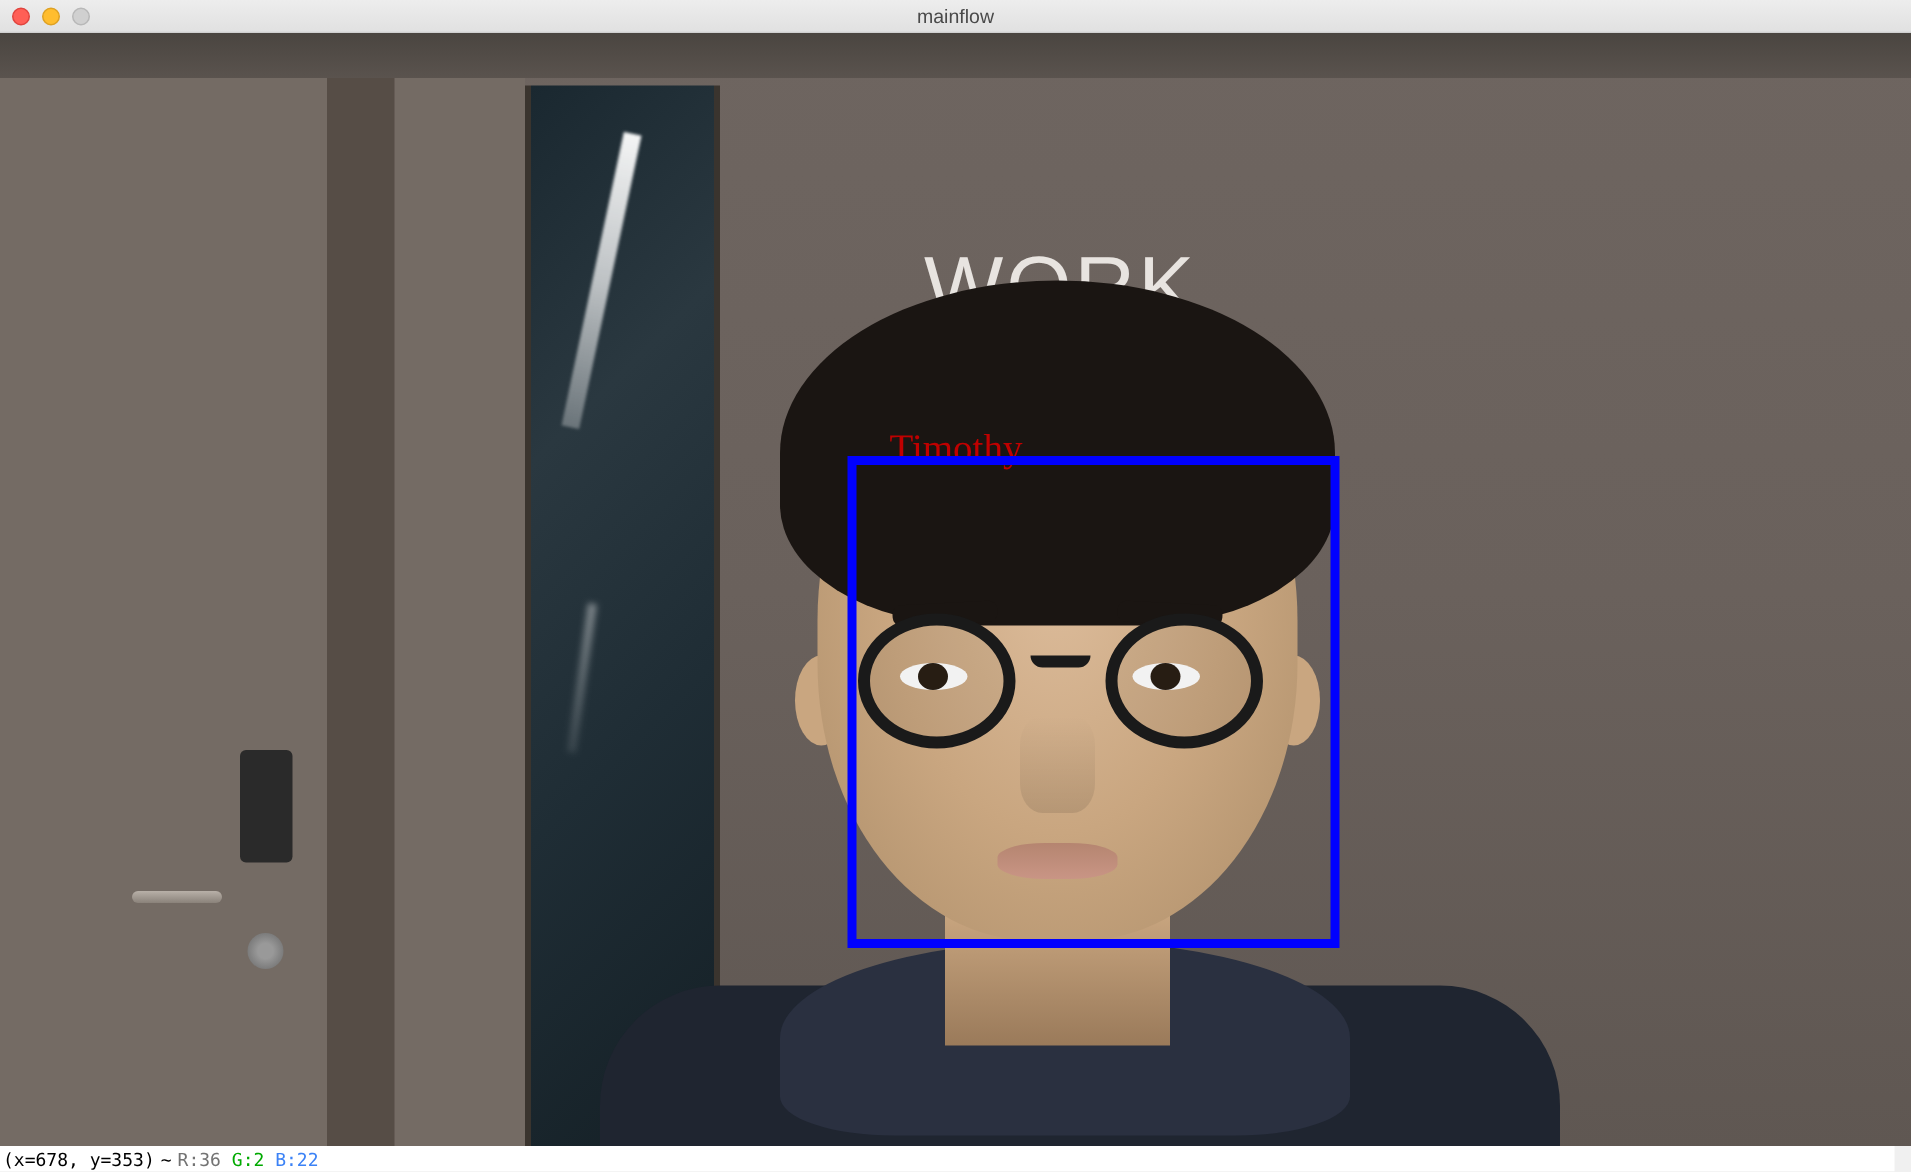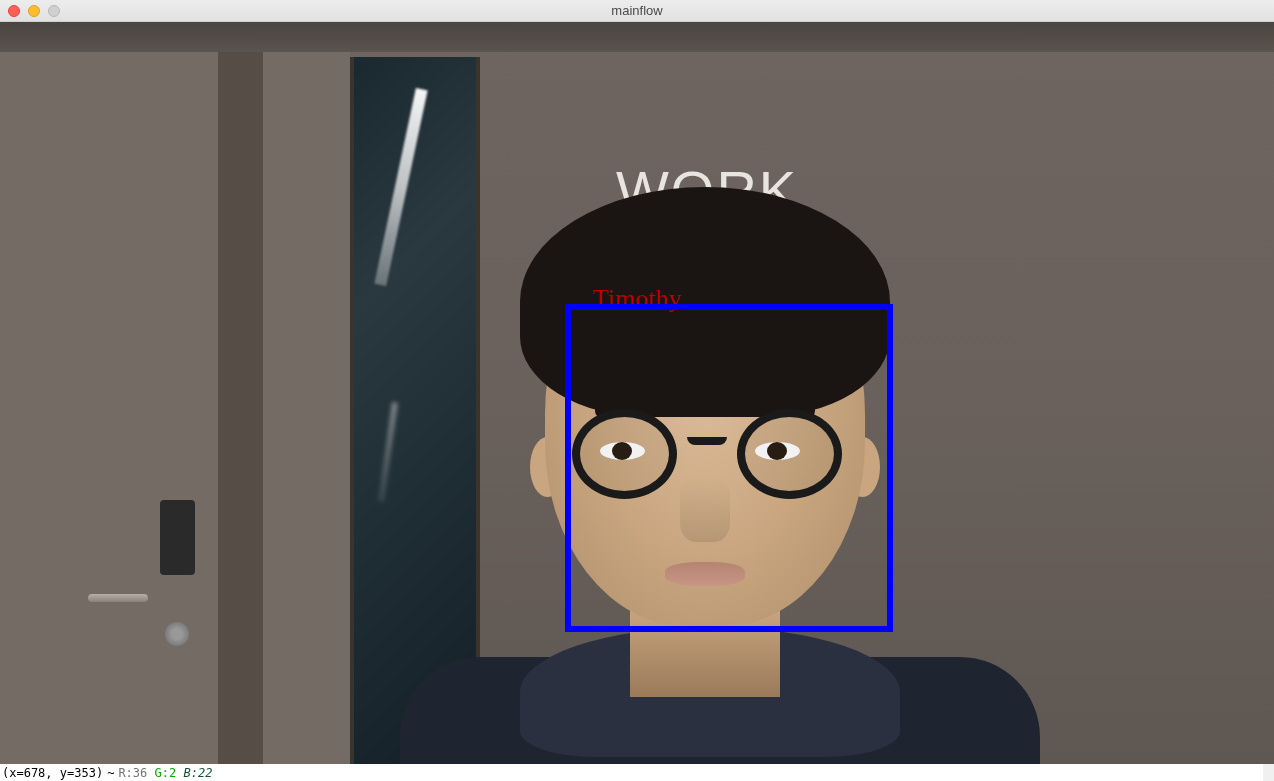--- a/index.html
+++ b/index.html
@@ -380,21 +380,21 @@
       font-family: monospace;
       font-size: 12px;
       padding-left: 2px;
       color: #000;
     }
     
     .status-coords { color: #000; }
     .status-tilde { color: #000; margin: 0 4px; }
     .status-r { color: #737373; }
     .status-g { color: #00aa00; }
-    .status-b { color: #14532d; font-style: italic; }
+    .status-b { color: #3b82f6; }
   </style>
 </head>
 <body>
 
 <div class="titlebar">
   <div class="traffic-lights">
     <div class="traffic-light red"></div>
     <div class="traffic-light yellow"></div>
     <div class="traffic-light green"></div>
   </div>

